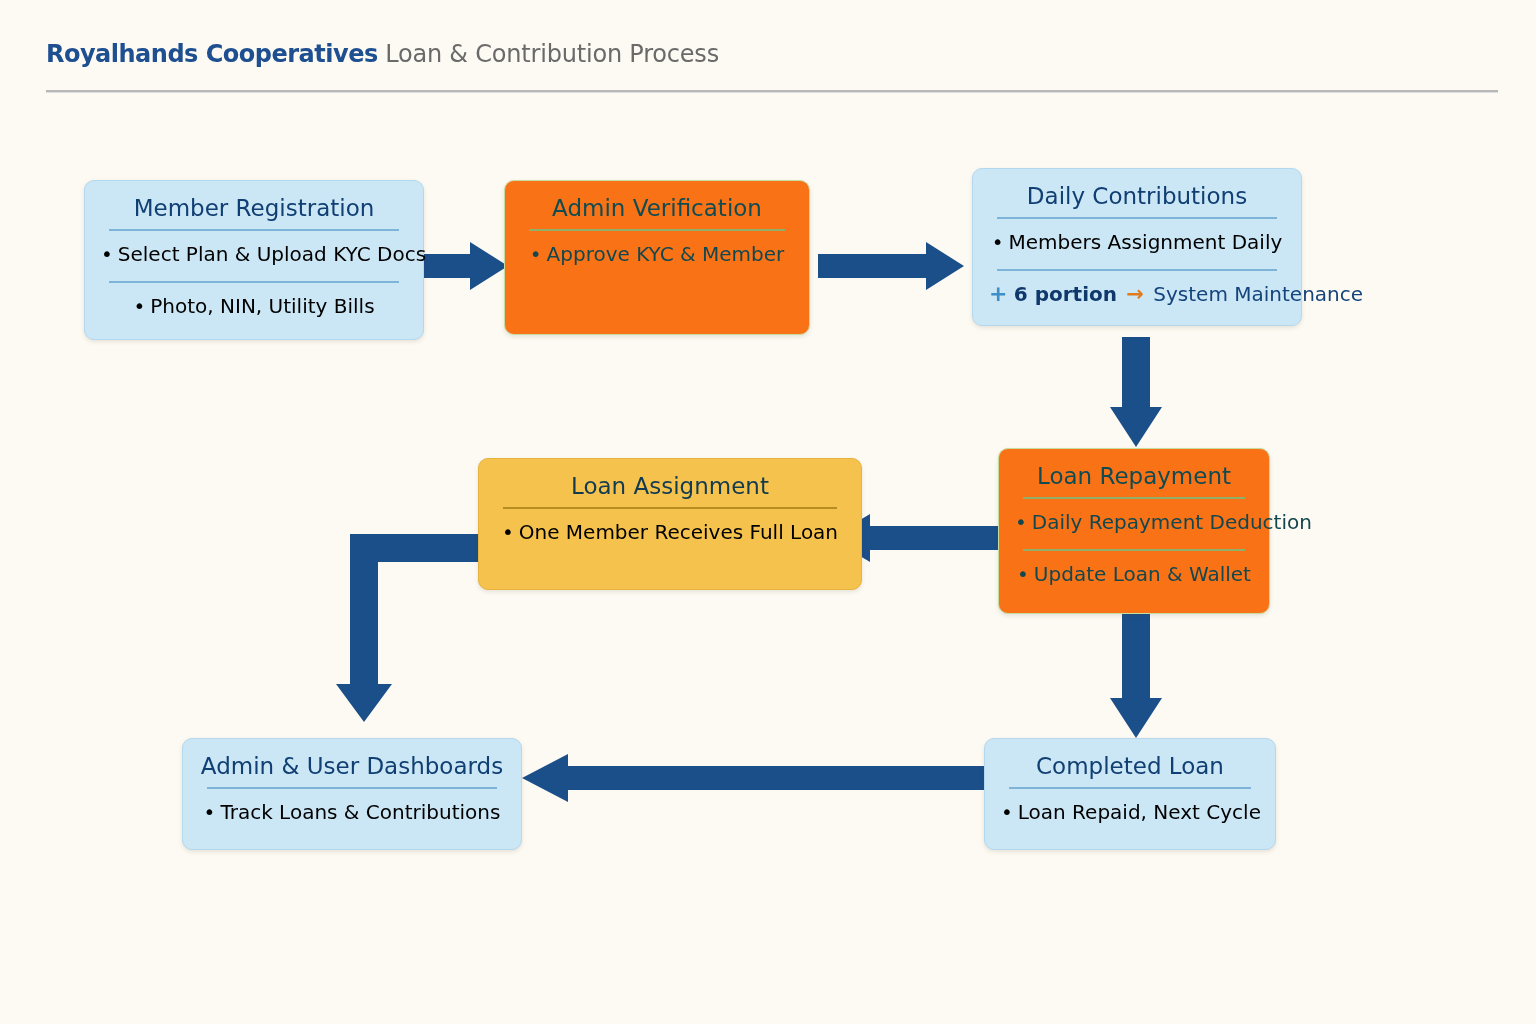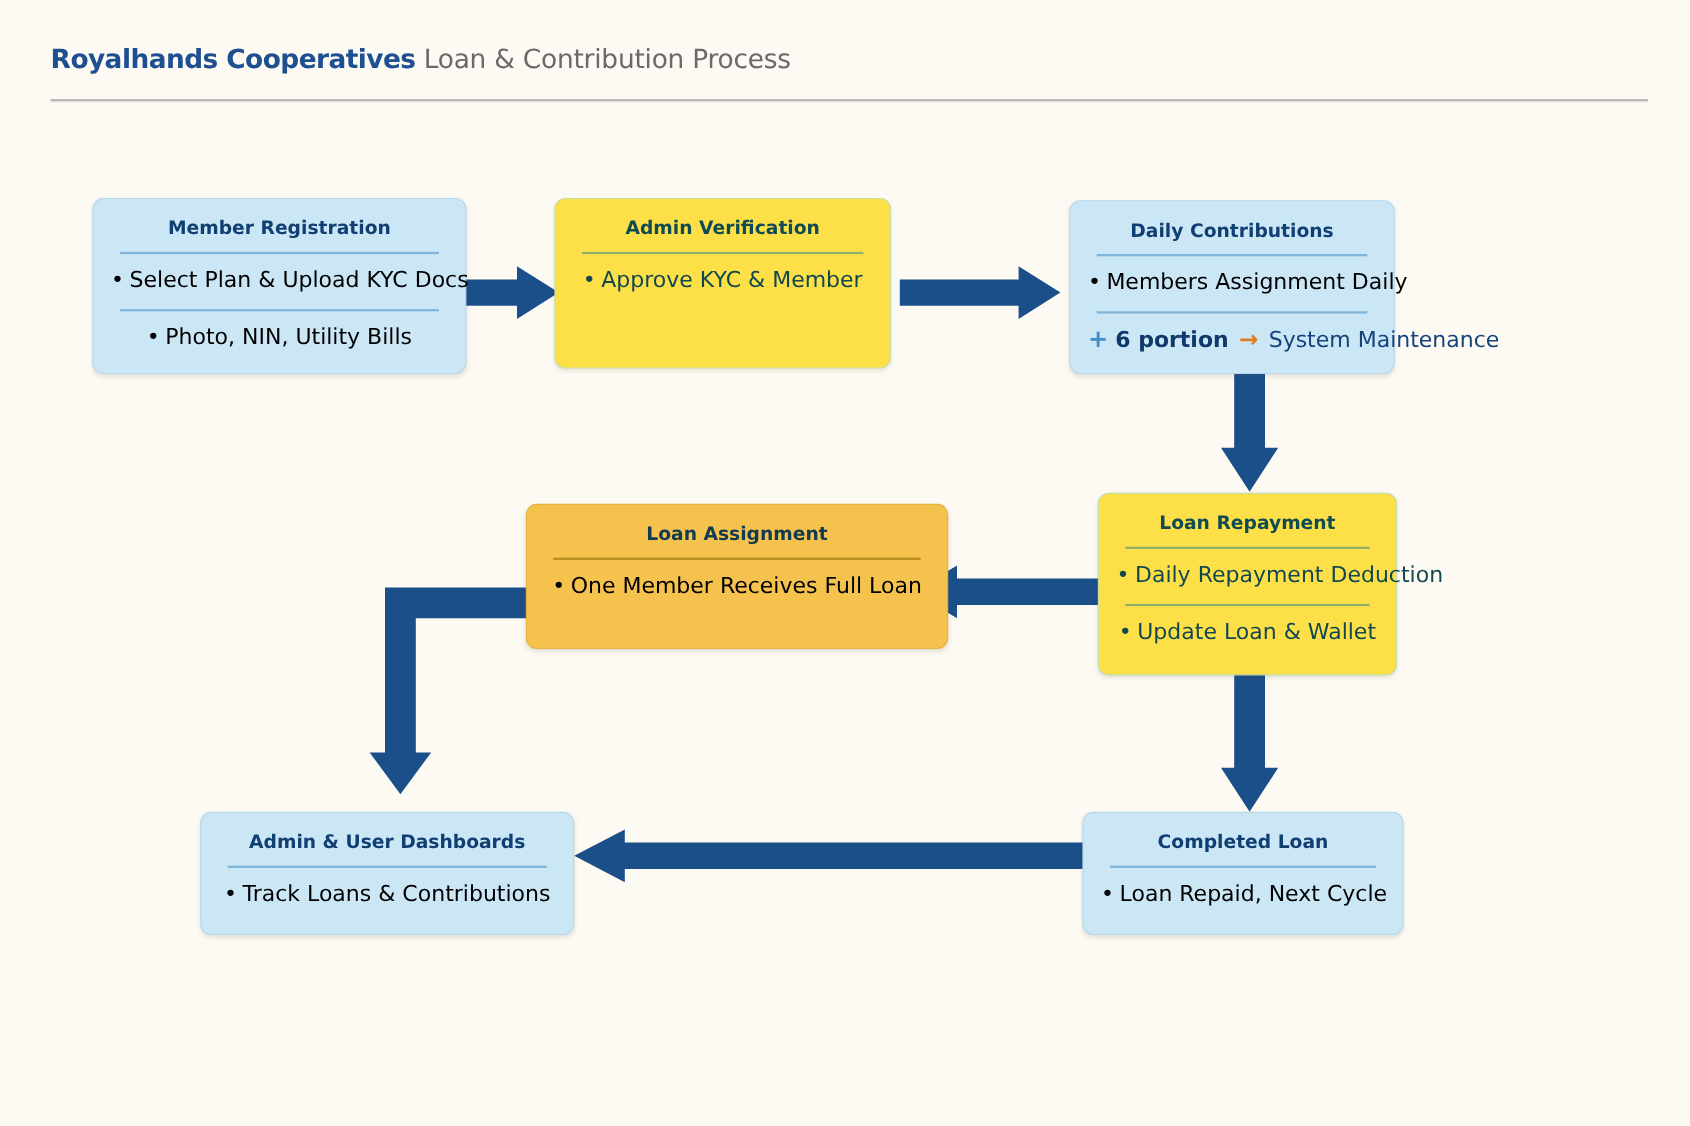--- a/index.html
+++ b/index.html
@@ -54,22 +54,22 @@
   
   .node {
     position: absolute;
     border-radius: 10px;
     box-sizing: border-box;
     padding: 12px 16px 10px 16px;
     box-shadow: 0 2px 4px rgba(80,70,50,0.13);
   }
   .node-title {
     text-align: center;
-    font-weight: bold;
-    font-size: 17px;
+    font-weight: normal;
+    font-size: 23px;
     line-height: 30px;
     white-space: nowrap;
   }
   .node-divider {
     height: 2px;
     margin: 6px 8px 0 8px;
   }
   .node-item {
     font-size: 20px;
     line-height: 28px;
@@ -86,21 +86,21 @@
   .theme-blue {
     background: #cbe6f5;
     border: 1px solid #b4d8ee;
   }
   .theme-blue .node-title { color: #103f73; }
   .theme-blue .node-divider { background: #7fb4d8; }
   .theme-blue .node-item { color: #000000; }
 
   
   .theme-green {
-    background: #fde047;
+    background: #f97316;
     border: 1px solid #c6dda2;
   }
   .theme-green .node-title { color: #114b52; }
   .theme-green .node-divider { background: #8fb06a; }
   .theme-green .node-item { color: #13474f; }
 
   
   .theme-amber {
     background: #f5c24d;
     border: 1px solid #e5b33e;
@@ -196,21 +196,21 @@
   </div>
 
   <div class="node theme-green" style="left:504px; top:180px; width:306px; height:155px;">
     <div class="node-title">Admin Verification</div>
     <div class="node-divider"></div>
     <div class="node-item">
       <span class="bullet">•</span><span>Approve KYC &amp; Member</span>
     </div>
   </div>
 
-  <div class="node theme-blue" style="left:972px; top:182px; width:296px; height:158px;">
+  <div class="node theme-blue" style="left:972px; top:168px; width:330px; height:158px;">
     <div class="node-title">Daily Contributions</div>
     <div class="node-divider"></div>
     <div class="node-item">
       <span class="bullet">•</span><span>Members Assignment Daily</span>
     </div>
     <div class="node-divider"></div>
     <div class="note-row">
       <span class="note-plus">+</span>
       <span class="note-strong">6 portion</span>
       <span class="note-arrow">→</span>

